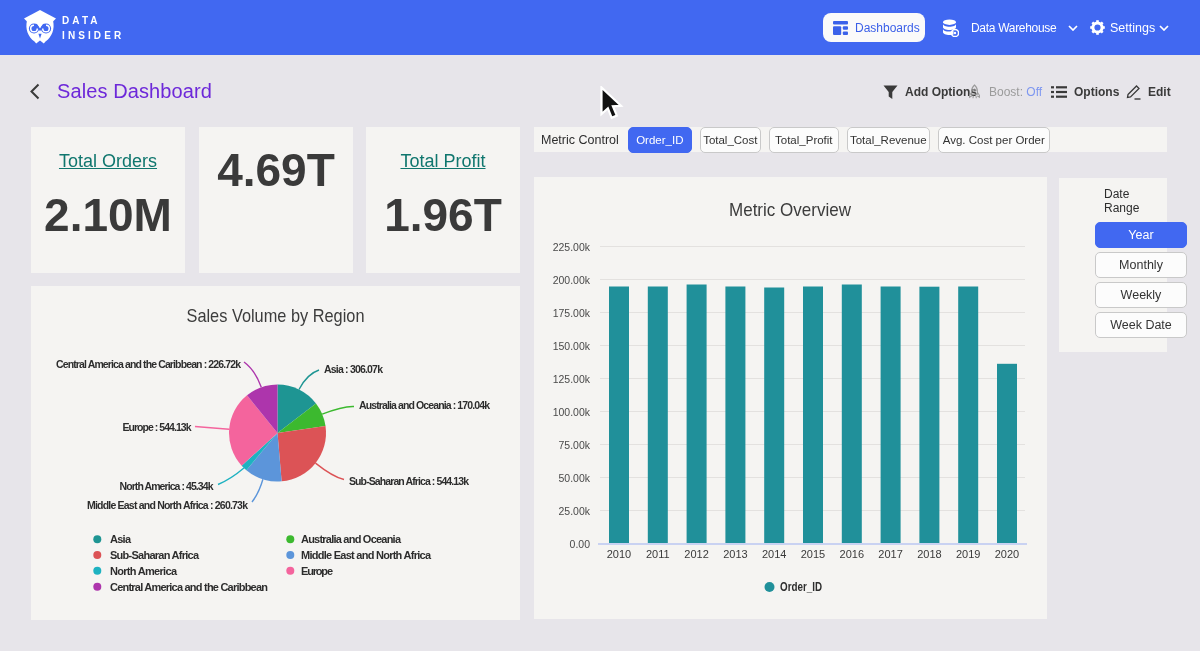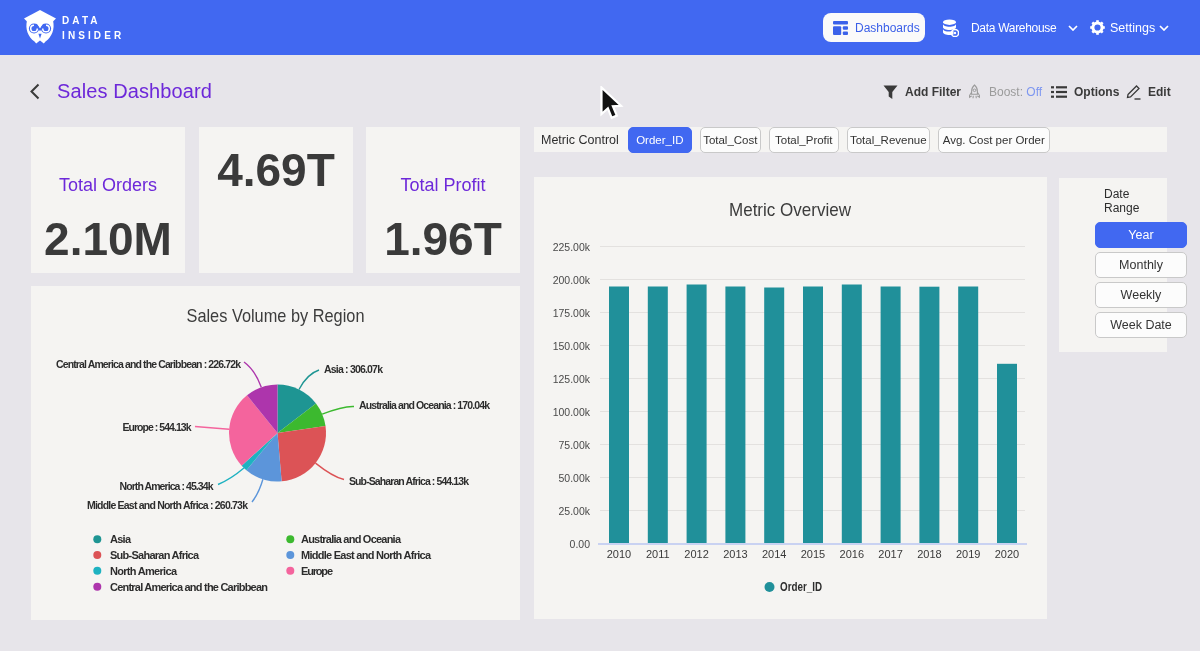--- a/index.html
+++ b/index.html
@@ -10,21 +10,21 @@
 
 #nav { position:absolute; left:0; top:0; width:1200px; height:55px; background:#4168f1; }
 #logo-txt { position:absolute; left:62px; top:14px; color:#fff; font-size:10px; font-weight:bold; letter-spacing:3.1px; line-height:14.5px; }
 #btn-dash { position:absolute; left:823px; top:13px; width:102px; height:29px; background:#fafafa; border-radius:8px; color:#3a5fe8; font-size:12px; font-weight:500; display:flex; align-items:center; padding-left:10px; }
 .navitem { position:absolute; top:0; height:55px; display:flex; align-items:center; color:#fff; font-size:12.5px; gap:12px; }
 
 #title { position:absolute; left:57px; top:80px; font-size:20px; color:#6d28d9; letter-spacing:0.1px; }
 .hbtn { position:absolute; top:84px; height:16px; display:flex; align-items:center; gap:7px; font-size:12px; font-weight:bold; color:#3a3a3a; white-space:nowrap; }
 
 .stat { width:154px; height:146px; top:127px; text-align:center; }
-.stat .t { margin-top:48px; font-size:18px; color:#6d28d9; }
+.stat .t { margin-top:24px; font-size:18px; color:#0f766e;text-decoration:underline; }
 .stat .v { margin-top:16px; font-size:46px; font-weight:bold; color:#3a3a3a; }
 
 #metricbar { left:534px; top:127px; width:633px; height:25px; display:flex; align-items:center; }
 #metricbar .lbl { font-size:12.5px; color:#2d2d2d; margin-left:7px; margin-right:9px; white-space:nowrap; }
 .mbtn { height:26px; border:1px solid #c9c9c9; background:#fcfcfc; border-radius:5px; font-size:11.5px; color:#333; display:inline-flex; align-items:center; justify-content:center; margin-right:8px; white-space:nowrap; }
 .mbtn.sel { background:#4168f1; border-color:#4168f1; color:#fff; }
 
 #chartcard { left:534px; top:177px; width:513px; height:442px; }
 
 #datepanel { left:1059px; top:178px; width:108px; height:174px;padding-left:36px; }
@@ -97,21 +97,21 @@
 
 <svg class="abs" style="left:27px;top:83px" width="16" height="17" viewBox="0 0 16 17">
     <path d="M11.5 1.5 L4.5 8.5 L11.5 15.5" stroke="#3a3a3a" stroke-width="2" fill="none"></path>
   </svg>
 <div id="title">Sales Dashboard</div>
 
 <div class="hbtn" style="left:883px">
   <svg width="15" height="15" viewBox="0 0 15 15">
       <path d="M0.5 0.5 L14.5 0.5 L9.3 7 L9.3 14 L5.7 11.5 L5.7 7 Z" fill="#3a3a3a"></path>
     </svg>
-  <span>Add Filter</span>
+  <span>Add Options</span>
 </div>
 <div class="hbtn" style="left:967px; color:#9b9b9b; font-weight:500">
   <svg width="15" height="16" viewBox="0 0 15 16">
       <path d="M7.5 1 C9.4 2.6 10.4 5 10.4 7.5 L10.4 10.3 L4.6 10.3 L4.6 7.5 C4.6 5 5.6 2.6 7.5 1 Z M4.6 8.3 L2.6 11.3 L2.6 13.3 L4.8 11.9 M10.4 8.3 L12.4 11.3 L12.4 13.3 L10.2 11.9 M6.3 11.8 L6 14.3 M9 11.8 L9.3 14.3" stroke="#9b9b9b" stroke-width="1.1" fill="none"></path>
       <circle cx="7.5" cy="6.3" r="1.3" stroke="#9b9b9b" fill="none"></circle>
     </svg>
   <span>Boost:&nbsp;<span style="color:#7e97f0">Off</span></span>
 </div>
 <div class="hbtn" style="left:1051px">
   <svg width="16" height="12" viewBox="0 0 16 12">

